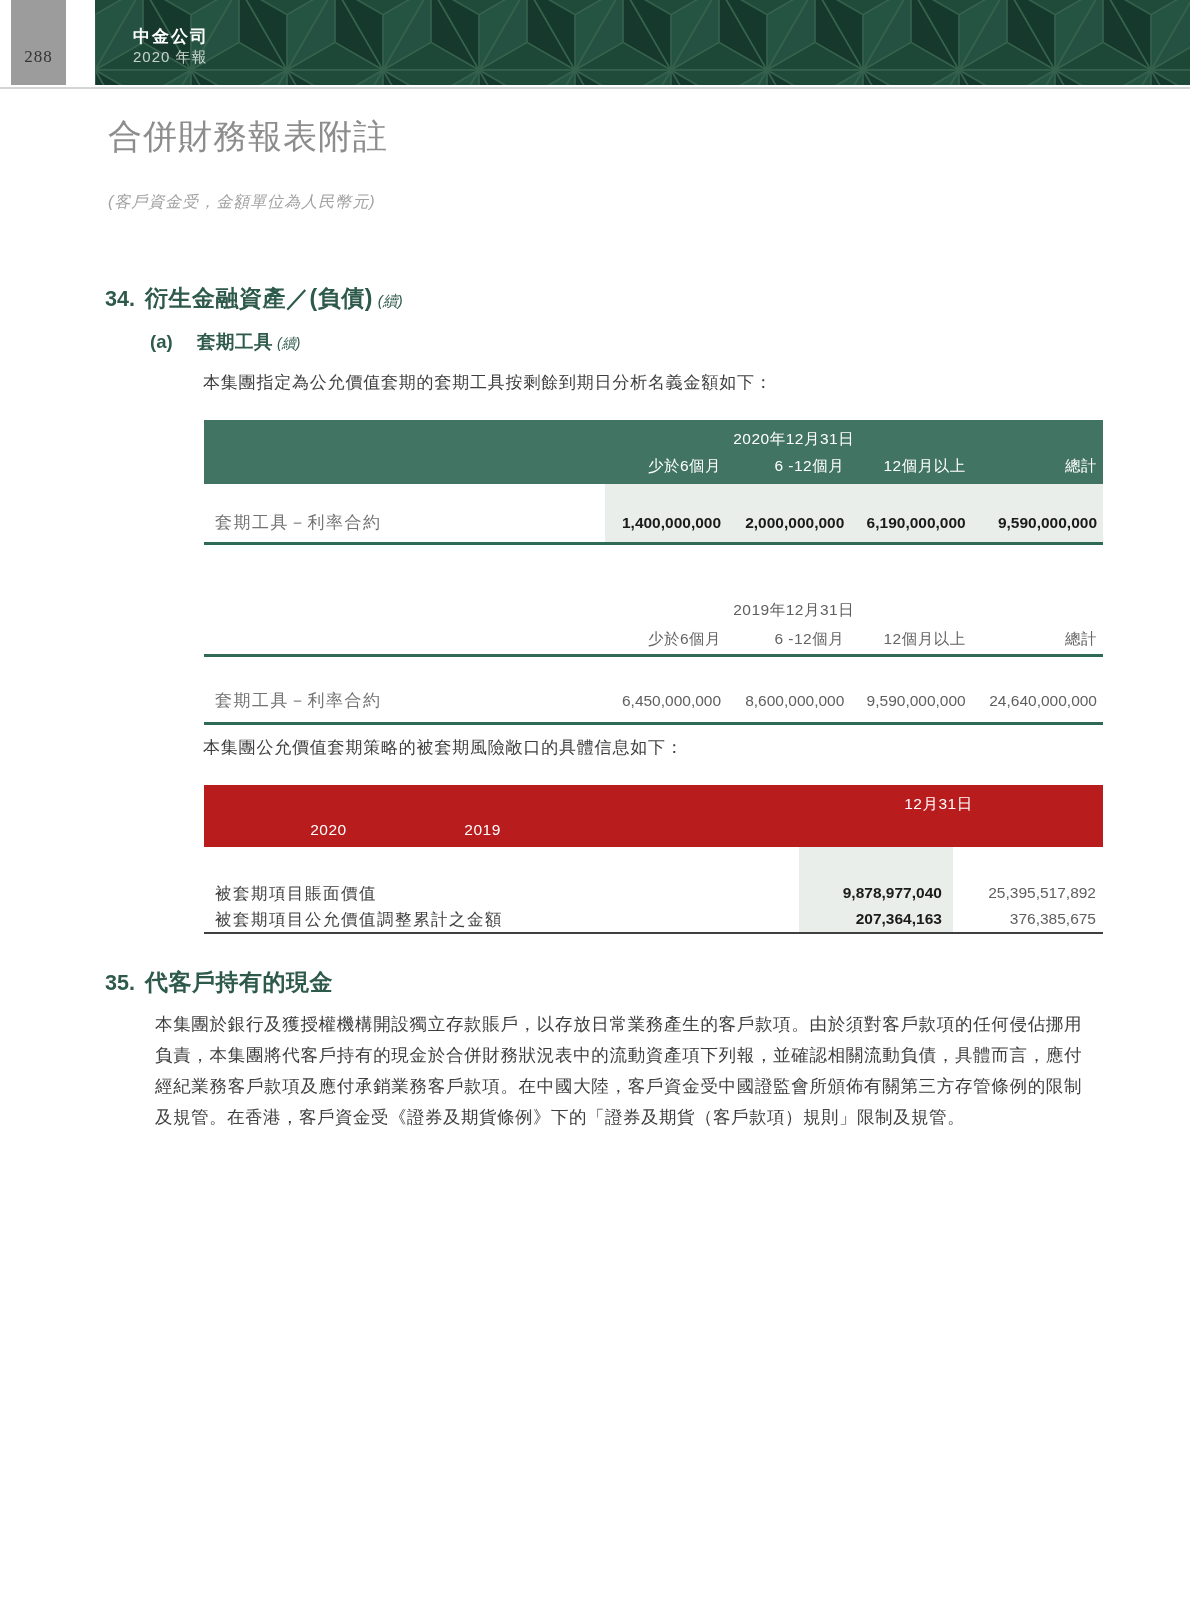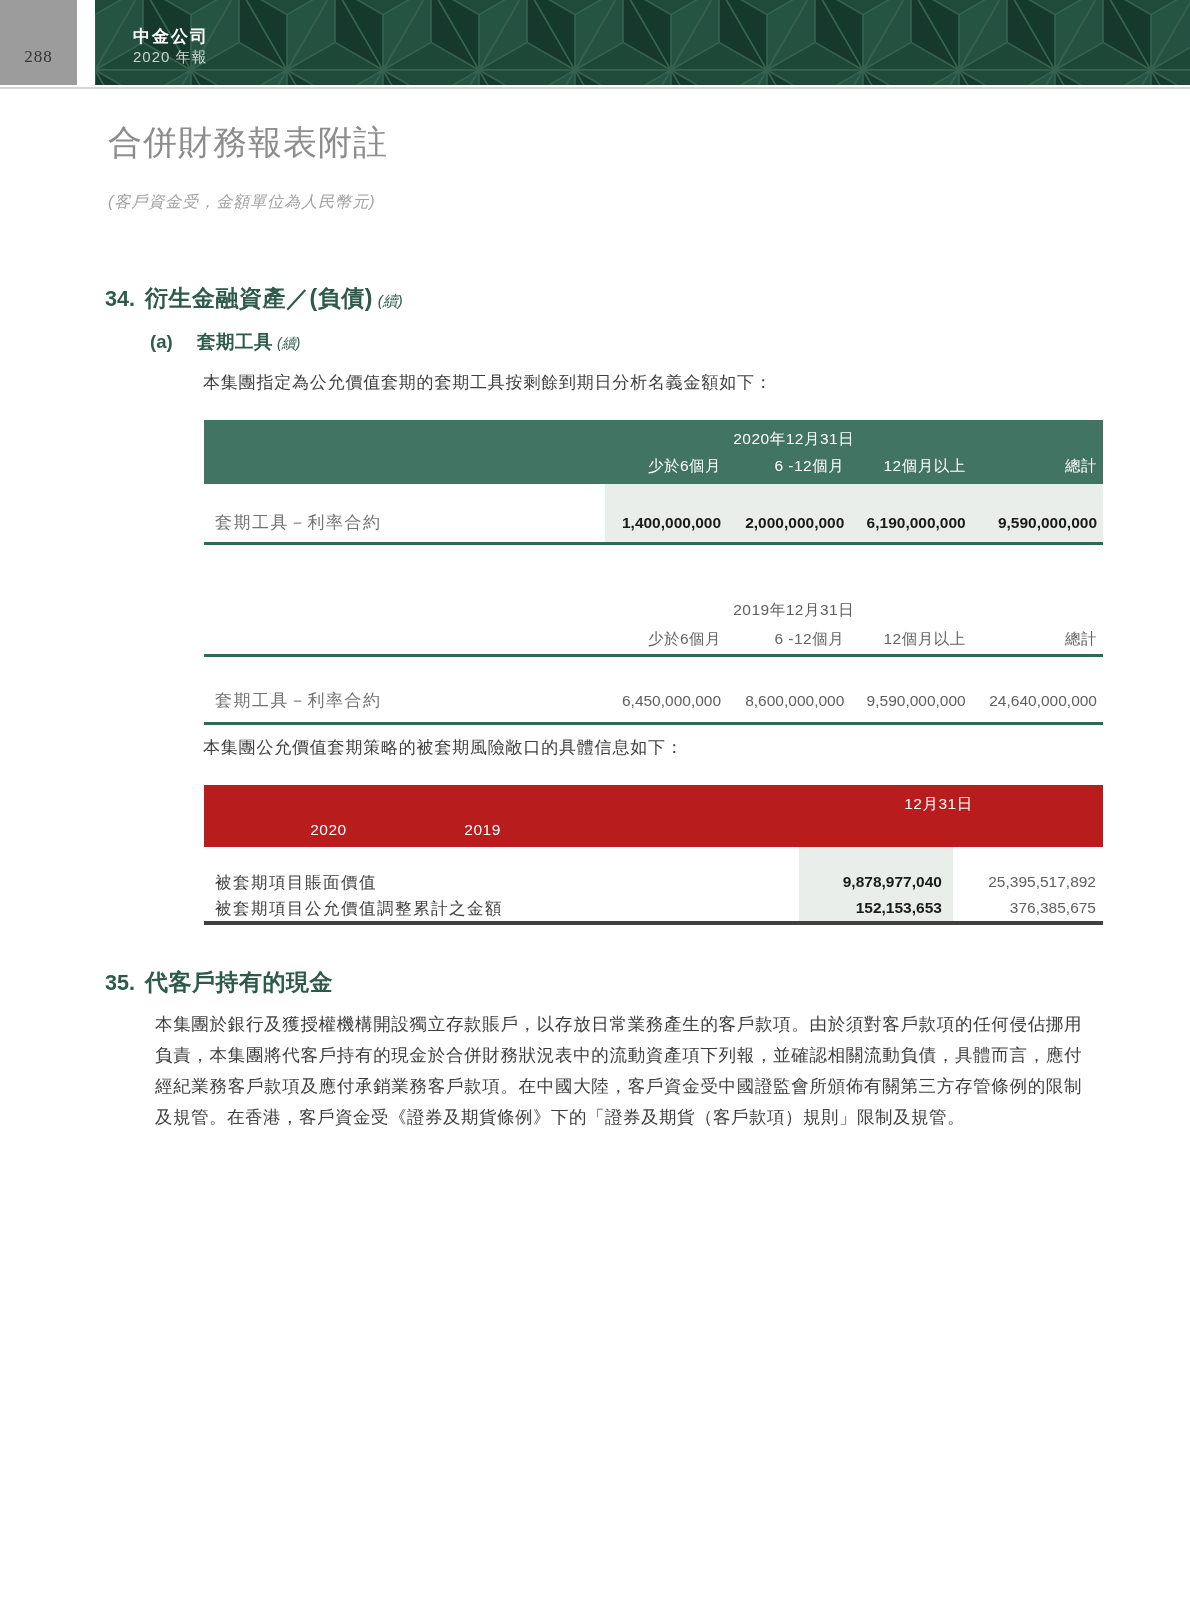--- a/index.html
+++ b/index.html
@@ -1,32 +1,32 @@
 <!DOCTYPE html>
 <html><head>
 <meta charset="utf-8">
 <style>
   html,body{margin:0;padding:0;background:#fff;}
   .page{position:relative;width:1190px;height:1615px;background:#ffffff;overflow:hidden;
         font-family:"Liberation Sans",sans-serif;color:#3e3e3e;}
 
   
-  .pagenum-box{position:absolute;left:0;top:0;width:77px;height:85px;background:#9c9c9c;
+  .pagenum-box{position:absolute;left:11px;top:0;width:55px;height:85px;background:#9c9c9c;
         display:flex;justify-content:center;align-items:flex-end;padding-bottom:18px;box-sizing:border-box;text-align:center;}
   .pagenum{font-family:"Liberation Serif",serif;font-size:17px;color:#343434;letter-spacing:1px;}
   .banner{position:absolute;left:95px;top:0;width:1095px;height:85px;background:#1d4536;overflow:hidden;}
   .banner svg{position:absolute;left:0;top:0;}
   .banner-text{position:absolute;left:26px;bottom:18px;display:flex;align-items:baseline;z-index:2;flex-direction:column;}
   .company{font-size:17px;font-weight:bold;color:#ffffff;letter-spacing:2px;}
   .report-year{font-size:15px;color:rgba(255,255,255,0.75);margin-left:12px;letter-spacing:1px;}
   .header-rule{position:absolute;left:0;top:87px;width:1190px;height:2px;background:#d2d6d4;}
 
   
   .doc-title{position:absolute;left:108px;top:114px;font-family:"Liberation Serif",serif;
-        font-size:34px;color:#8d8d8d;letter-spacing:1px;margin-top:6px;}
+        font-size:34px;color:#8d8d8d;letter-spacing:1px;}
   .doc-subtitle{position:absolute;left:108px;top:192px;font-size:16px;font-style:italic;
         color:#a2a2a2;letter-spacing:1px;}
 
   .sec-head{position:absolute;display:flex;align-items:baseline;color:#2e5a4b;}
   .sec-head .num{font-size:21.5px;font-weight:bold;width:40px;flex:0 0 auto;}
   .sec-head .t{font-size:23px;font-weight:bold;letter-spacing:0.5px;}
   .sec-head .cont{font-size:15px;font-style:italic;margin-left:5px;}
   .s34{left:105px;top:283px;}
   .s35{left:105px;top:967px;}
 
@@ -66,21 +66,21 @@
   .t2-body{padding:31px 6px 8px 0;border-bottom:3px solid #2e6a56;}
 
   
   .t3{top:785px;}
   .t3-head{position:relative;height:62px;background:#b91c1c;color:#ffffff;}
   .t3-date{position:absolute;top:9px;left:66.2%;width:31%;text-align:center;font-size:15.5px;letter-spacing:0.5px;}
   .t3-cols{position:absolute;bottom:8px;left:0;right:0;display:flex;letter-spacing:0.5px;}
   .t3-lbl{flex:1;padding-left:11px;font-size:16px;letter-spacing:1px;}
   .col2020{width:17.1%;text-align:right;padding-right:11px;box-sizing:border-box;font-size:15.5px;}
   .col2019{width:16.7%;text-align:right;padding-right:7px;box-sizing:border-box;font-size:15.5px;}
-  .t3-body{position:relative;border-bottom:4px solid #404040;padding-top:22px;}
+  .t3-body{position:relative;border-bottom:2px solid #404040;padding-top:33px;}
   .t3-shade{position:absolute;left:66.2%;width:17.1%;top:0;bottom:0;background:#e9eeeb;}
   .t3-row{position:relative;display:flex;line-height:26px;z-index:1;}
   .t3-row .lbl{flex:1;padding-left:11px;font-size:16.5px;color:#3f3f3f;letter-spacing:1.5px;}
 
   
   .para{position:absolute;left:155px;top:1009px;width:927px;font-size:17.5px;line-height:31px;
         text-align:justify;color:#3e3e3e;letter-spacing:0.5px;}
 </style>
 </head>
 <body>
@@ -199,21 +199,21 @@
     </div>
     <div class="t3-body">
       <div class="t3-shade"></div>
       <div class="t3-row">
         <div class="lbl">被套期項目賬面價值</div>
         <div class="col2020 v-bold">9,878,977,040</div>
         <div class="col2019 v-gray">25,395,517,892</div>
       </div>
       <div class="t3-row">
         <div class="lbl">被套期項目公允價值調整累計之金額</div>
-        <div class="col2020 v-bold">152,153,653</div>
+        <div class="col2020 v-bold">207,364,163</div>
         <div class="col2019 v-gray">376,385,675</div>
       </div>
     </div>
   </div>
 
   <div class="sec-head s35">
     <span class="num">35.</span>
     <span class="t">代客戶持有的現金</span>
   </div>
 

